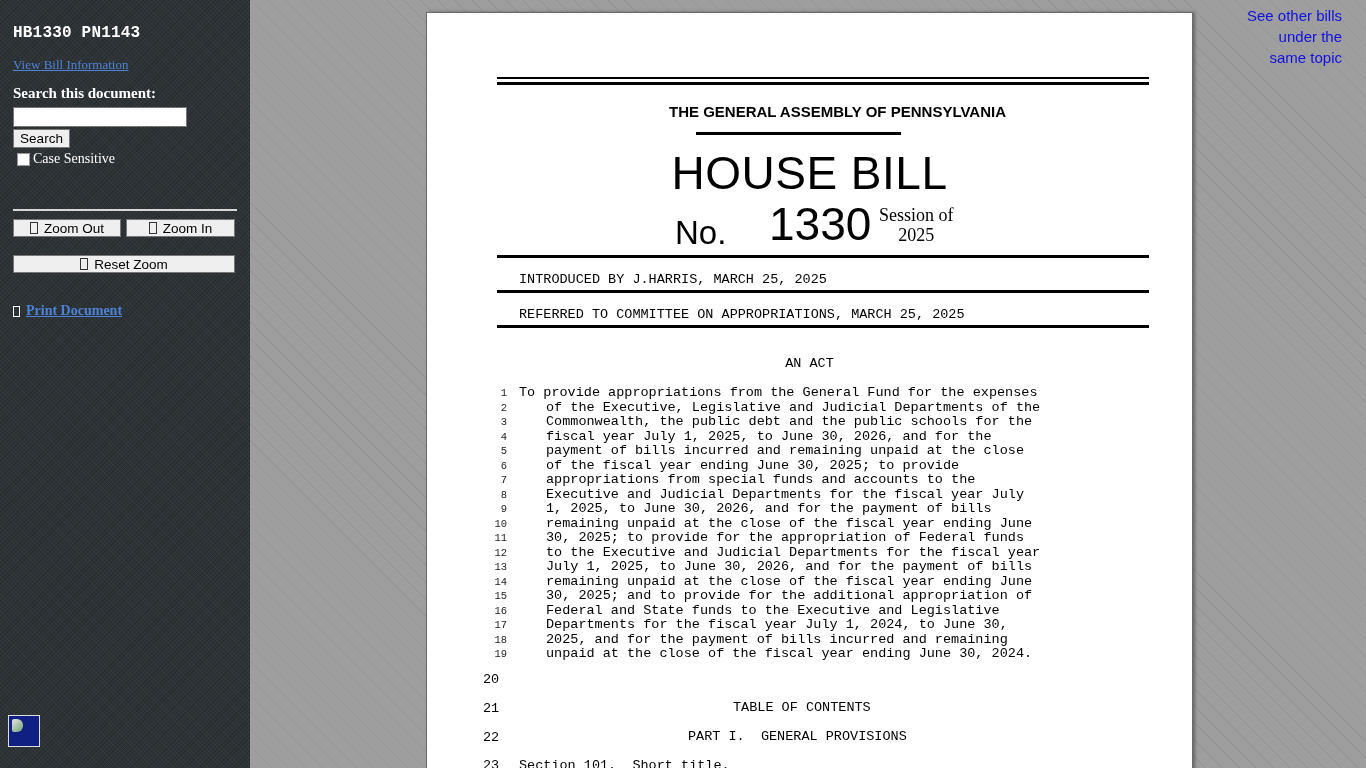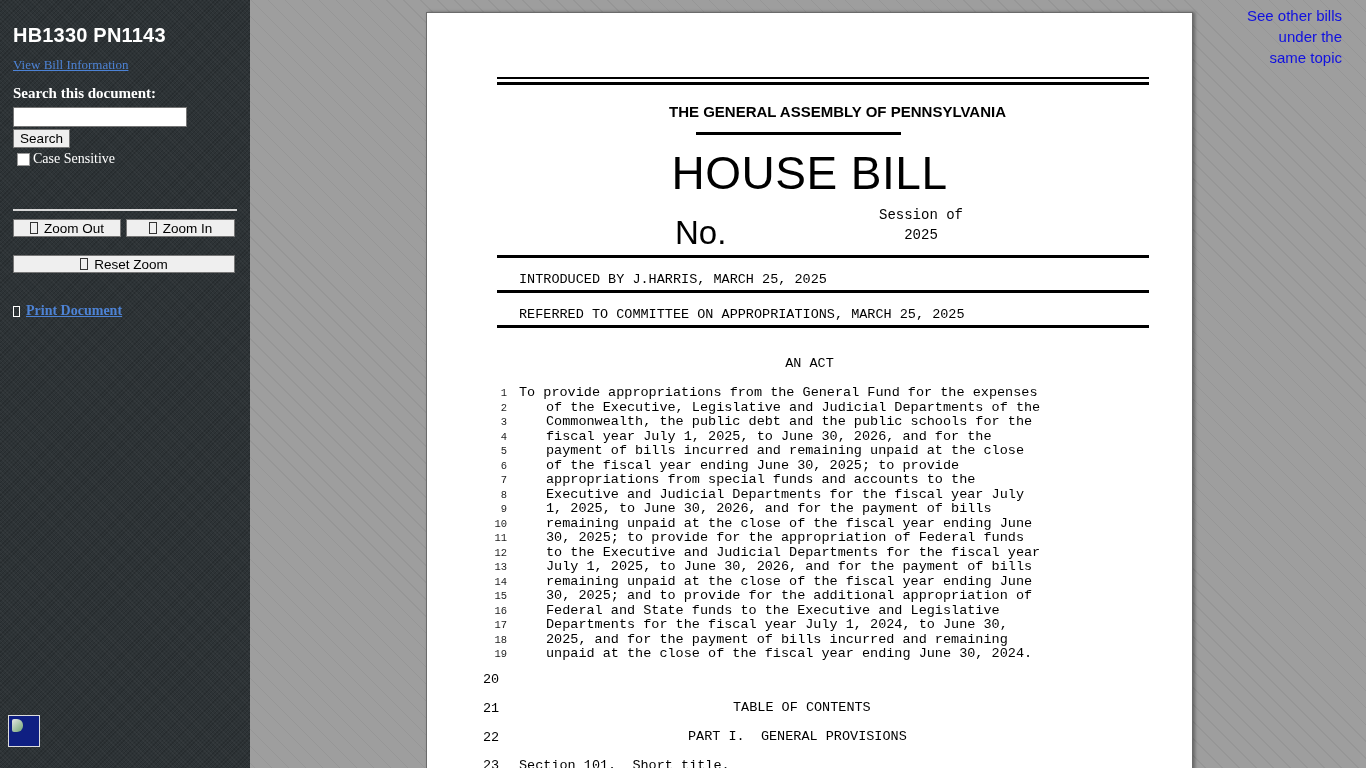--- a/index.html
+++ b/index.html
@@ -13,21 +13,21 @@
   
   .sidebar {
     position:absolute; left:0; top:0; width:250px; height:768px;
     background-color:#2d3336;
     background-image:
       repeating-linear-gradient(45deg, rgba(255,255,255,0.03) 0 1px, transparent 1px 3px),
       repeating-linear-gradient(-45deg, rgba(0,0,0,0.15) 0 1px, transparent 1px 3px);
     color:#fff;
     font-family:"DejaVu Serif", "Liberation Serif", serif;
   }
-  .sb-title { position:absolute; left:13px; top:24px; font-size:20px; font-weight:bold; font-family:Liberation Sans, sans-serif; letter-spacing:0.2px; }
+  .sb-title { position:absolute; left:13px; top:24px; font-size:16px; font-weight:bold; font-family:Liberation Mono, monospace; letter-spacing:0.2px; }
   .sb-link { position:absolute; left:13px; top:57px; font-size:13px; color:#4d83d6; text-decoration:underline; font-family:"Liberation Serif", serif; }
   .sb-search-label { position:absolute; left:13px; top:85px; font-size:15px; font-weight:bold; font-family:"Liberation Serif", serif; }
   .sb-input { position:absolute; left:13px; top:107px; width:172px; height:18px; border:1px solid #767676; background:#fff; padding:0; margin:0; }
   .sb-search-btn { position:absolute; left:13px; top:129px; width:57px; height:19px; background:#efefef; border:1px solid #767676; color:#000; font-family:"Liberation Sans", sans-serif; font-size:13.5px; padding:0; line-height:17px; text-align:center; }
   .sb-case { position:absolute; left:17px; top:151px; display:flex; align-items:center; font-size:14px; font-family:"Liberation Serif", serif; }
   .sb-case .cb { width:11px; height:11px; background:#fff; border:1px solid #999; margin-right:3px; }
   .sb-divider { position:absolute; left:13px; top:209px; width:224px; height:2px; background:#d8d8d8; }
   .btn { position:absolute; background:#efefef; border:1px solid #767676; color:#000; font-family:"Liberation Sans", sans-serif; font-size:13.5px; text-align:center; line-height:18px; height:18px; padding:0; }
   .btn .glyph { display:inline-block; width:6px; height:10px; border:1px solid #333; margin-right:6px; vertical-align:-1px; }
   .btn-zoomout { left:13px; top:219px; width:108px; }
@@ -51,21 +51,21 @@
   .printer .lbl { font-family:"Liberation Mono", monospace; font-size:13px; margin-right:20px; }
   .printer .num { font-family:"Liberation Sans", sans-serif; font-size:23px; }
   .rule { position:absolute; left:70px; width:652px; background:#000; }
   .r1 { top:64px; height:2px; }
   .r2 { top:69px; height:3px; }
   .assembly { position:absolute; left:0; width:765px; top:90px; text-align:center; font-weight:bold; font-size:15px; font-family:"Liberation Sans", sans-serif;margin-left:28px; }
   .shortrule { position:absolute; left:269px; top:119px; width:205px; height:3px; background:#000; }
   .housebill { position:absolute; left:0; width:765px; top:133px; text-align:center; font-size:46px; font-family:"Liberation Sans", sans-serif; letter-spacing:0.5px; }
   .no { position:absolute; left:248px; top:201px; font-size:33px; font-family:"Liberation Sans", sans-serif; }
   .billnum { position:absolute; left:342px; top:184px; font-size:46px; font-family:"Liberation Sans", sans-serif; }
-  .session { position:absolute; left:452px; top:192px; text-align:center; font-size:14px; line-height:20px; font-family:Liberation Mono, monospace; }
+  .session { position:absolute; left:452px; top:192px; text-align:center; font-size:18px; line-height:20px; font-family:Liberation Serif, serif; }
   .r3 { top:242px; height:3px; }
   .introduced { position:absolute; left:92px; top:259px; font-family:"Liberation Mono", monospace; font-size:13.5px; }
   .r4 { top:277px; height:3px; }
   .referred { position:absolute; left:92px; top:294px; font-family:"Liberation Mono", monospace; font-size:13.5px; }
   .r5 { top:312px; height:3px; }
   .anact { position:absolute; left:0; width:765px; top:343px; text-align:center; font-family:"Liberation Mono", monospace; font-size:13.5px; }
   .lines { position:absolute; left:60px; top:373px; font-family:"Liberation Mono", monospace; font-size:13.5px; }
   .line { position:relative; height:14.5px; line-height:14.5px; white-space:pre; }
   .line .ln { position:absolute; left:0; width:20px; text-align:right; font-size:10.5px; color:#222; }
   .line .tx { position:absolute; left:32px; }
@@ -104,20 +104,21 @@
   <div>same topic</div>
 </div>
 
 <div class="page">
   <div class="rule r1"></div>
   <div class="rule r2"></div>
   <div class="assembly">THE GENERAL ASSEMBLY OF PENNSYLVANIA</div>
   <div class="shortrule"></div>
   <div class="housebill">HOUSE BILL</div>
   <div class="no">No.</div>
+  <div class="billnum">1330</div>
   <div class="session">
     <div>Session of</div>
     <div>2025</div>
   </div>
   <div class="rule r3"></div>
   <div class="introduced">INTRODUCED BY J.HARRIS, MARCH 25, 2025</div>
   <div class="rule r4"></div>
   <div class="referred">REFERRED TO COMMITTEE ON APPROPRIATIONS, MARCH 25, 2025</div>
   <div class="rule r5"></div>
   <div class="anact">AN ACT</div>

